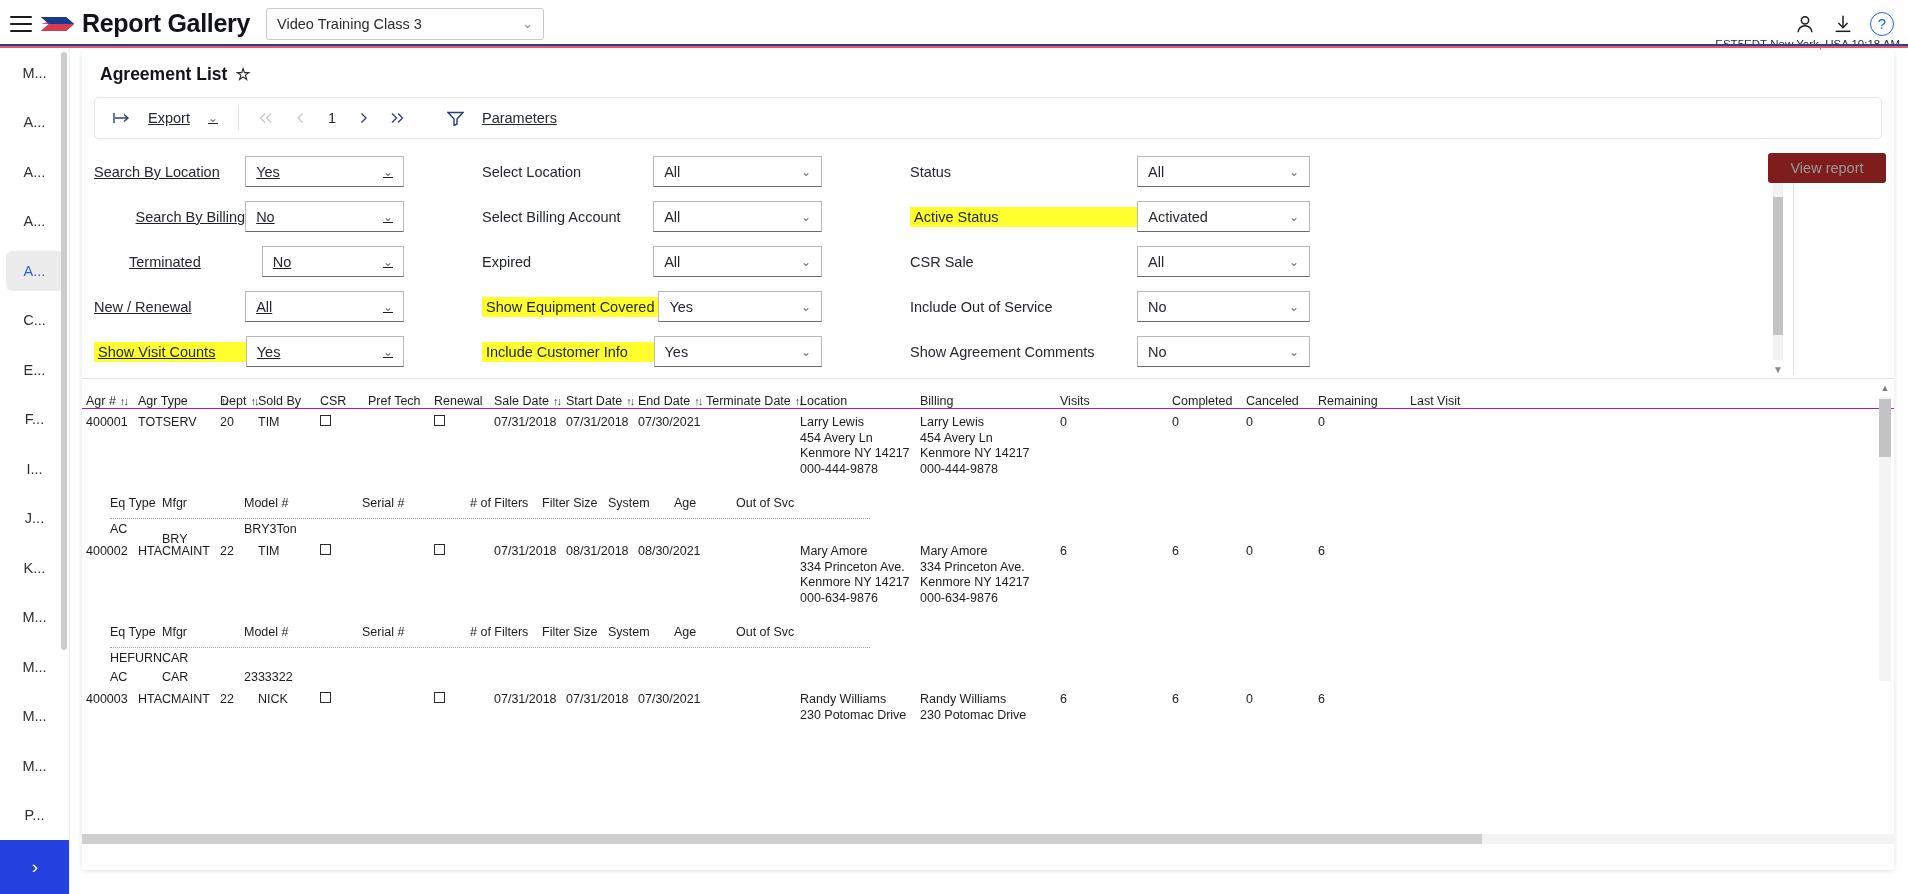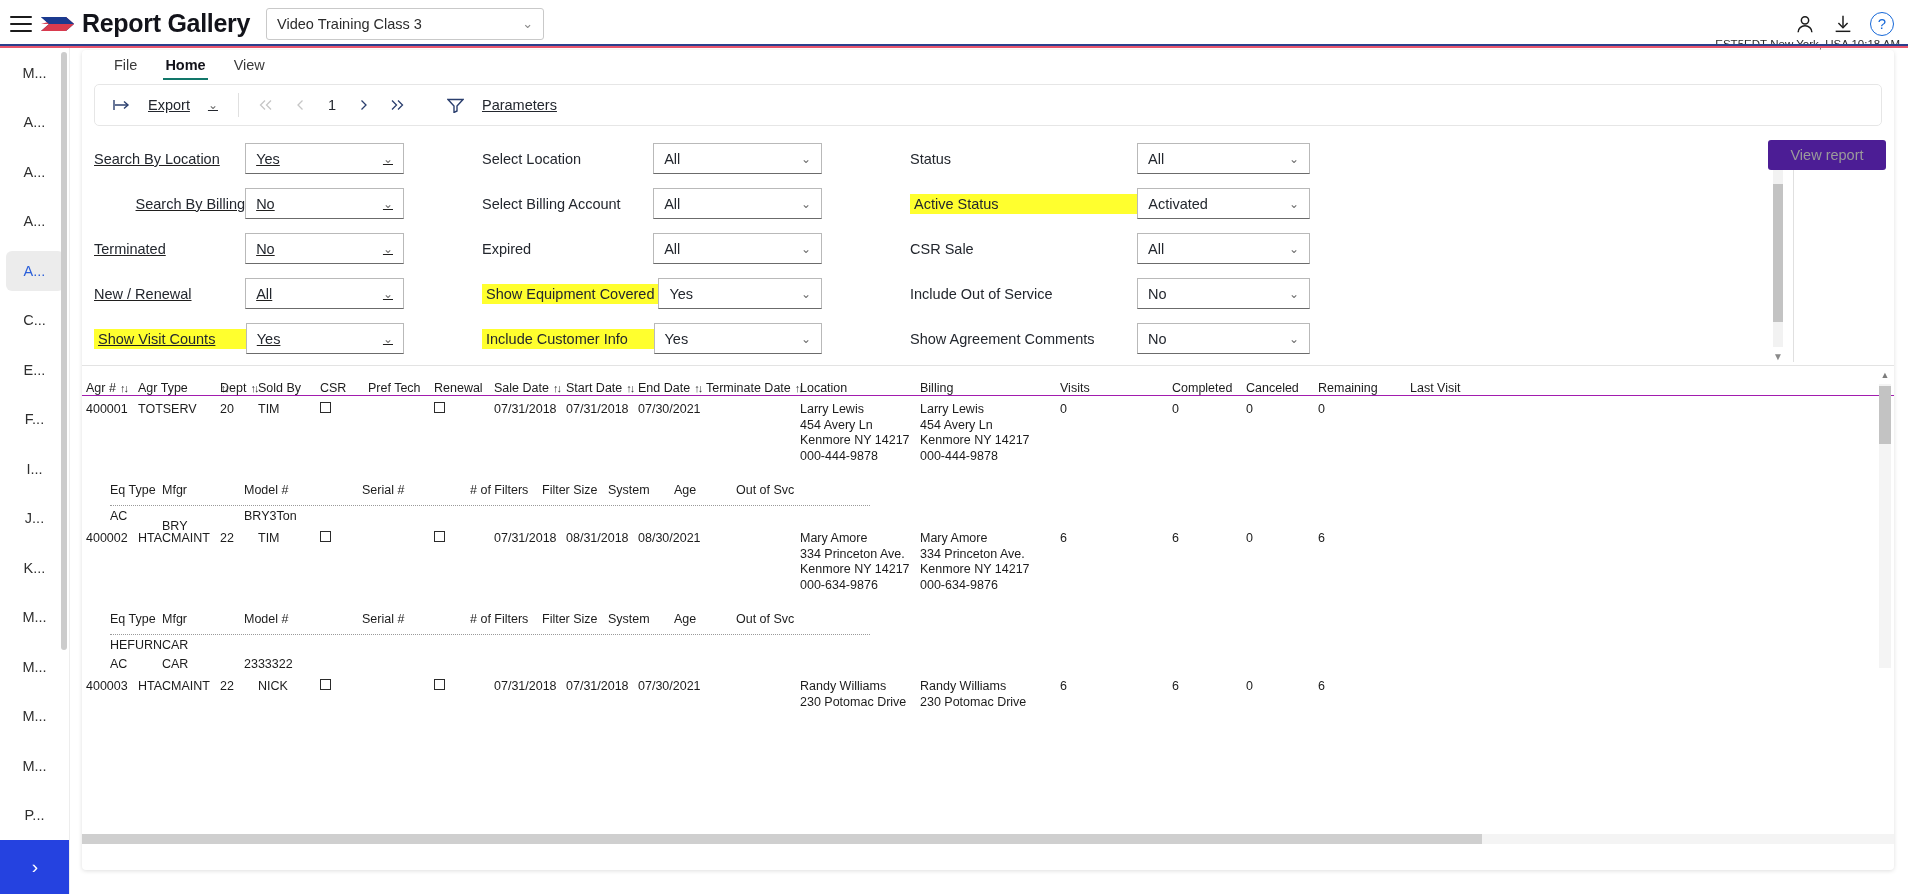--- a/index.html
+++ b/index.html
@@ -141,21 +141,21 @@
     position: absolute; right: 108px; top: 2px; width: 16px; height: 225px;
   }
   .ps-arrow { width: 16px; height: 14px; display: flex; align-items: center;
      justify-content: center; color: #8a8a8a; font-size: 10px; cursor: pointer; }
   .ps-track { position: absolute; top: 16px; bottom: 16px; left: 3px; width: 10px; background: #f2f2f2; }
   .ps-thumb { position: absolute; top: 46px; left: 3px; width: 10px; height: 138px; background: #c3c3c3; }
   .ps-divider { position: absolute; right: 100px; top: 4px; width: 1px; height: 222px; background: #e0e0e0; }
 
   .view-report-btn {
     position: absolute; right: 8px; top: 4px; width: 118px; height: 30px;
-    background: #4c1d95; color: #9b9b9b; font-size: 14.5px;
+    background: #7f1d1d; color: #9b9b9b; font-size: 14.5px;
     display: flex; align-items: center; justify-content: center;
     border-radius: 3px; cursor: pointer;
   }
 
   
   .tablewrap {
     position: relative; height: 350px; overflow: hidden;
     font-size: 12.5px; color: #1c1c1c;
   }
   .thead {
@@ -285,26 +285,25 @@
         <div class="side-item">
           <div class="">P...</div>
         </div>
       </div>
     <div class="side-scroll"></div>
     <div class="side-expand">›</div>
   </div>
 
   <div class="report-card">
 
-
-    <div class="ribbon-tabs" id="ribbon-tabs">
-        <div class="rtab">File</div>
-        <div class="rtab active">Home</div>
-        <div class="rtab">View</div>
-      </div>
+    <div class="rep-title">
+      <span>Agreement List</span>
+      <span class="star">☆</span>
+    </div>
+
 
     <div class="ribbon-bar">
       <div class="rb-btn">
         <svg width="17" height="12" viewBox="0 0 17 12" fill="none" stroke="#2b3f6e" stroke-width="1.4">
           <path d="M1 1v10"></path>
             <path d="M2 6h12"></path>
             <path d="M11 2.5L15 6l-4 3.5"></path>
         </svg>
         <span>Export</span>
         <span style="color:#6f6f6f;font-size:12px;">⌄</span>
@@ -351,21 +350,21 @@
             </div>
           </div>
           <div class="prow">
             <div class="plabel" style="width: 180px; text-align: right;">Search By Billing</div>
             <div class="pselect" style="width: 185px;">
               <span>No</span>
               <span class="chev">⌄</span>
             </div>
           </div>
           <div class="prow">
-            <div class="plabel" style="width: 180px;">Terminated</div>
+            <div class="plabel" style="width: 180px; margin-left: 35px;">Terminated</div>
             <div class="pselect" style="width: 185px;">
               <span>No</span>
               <span class="chev">⌄</span>
             </div>
           </div>
           <div class="prow">
             <div class="plabel" style="width: 180px;">New / Renewal</div>
             <div class="pselect" style="width: 185px;">
               <span>All</span>
               <span class="chev">⌄</span>

